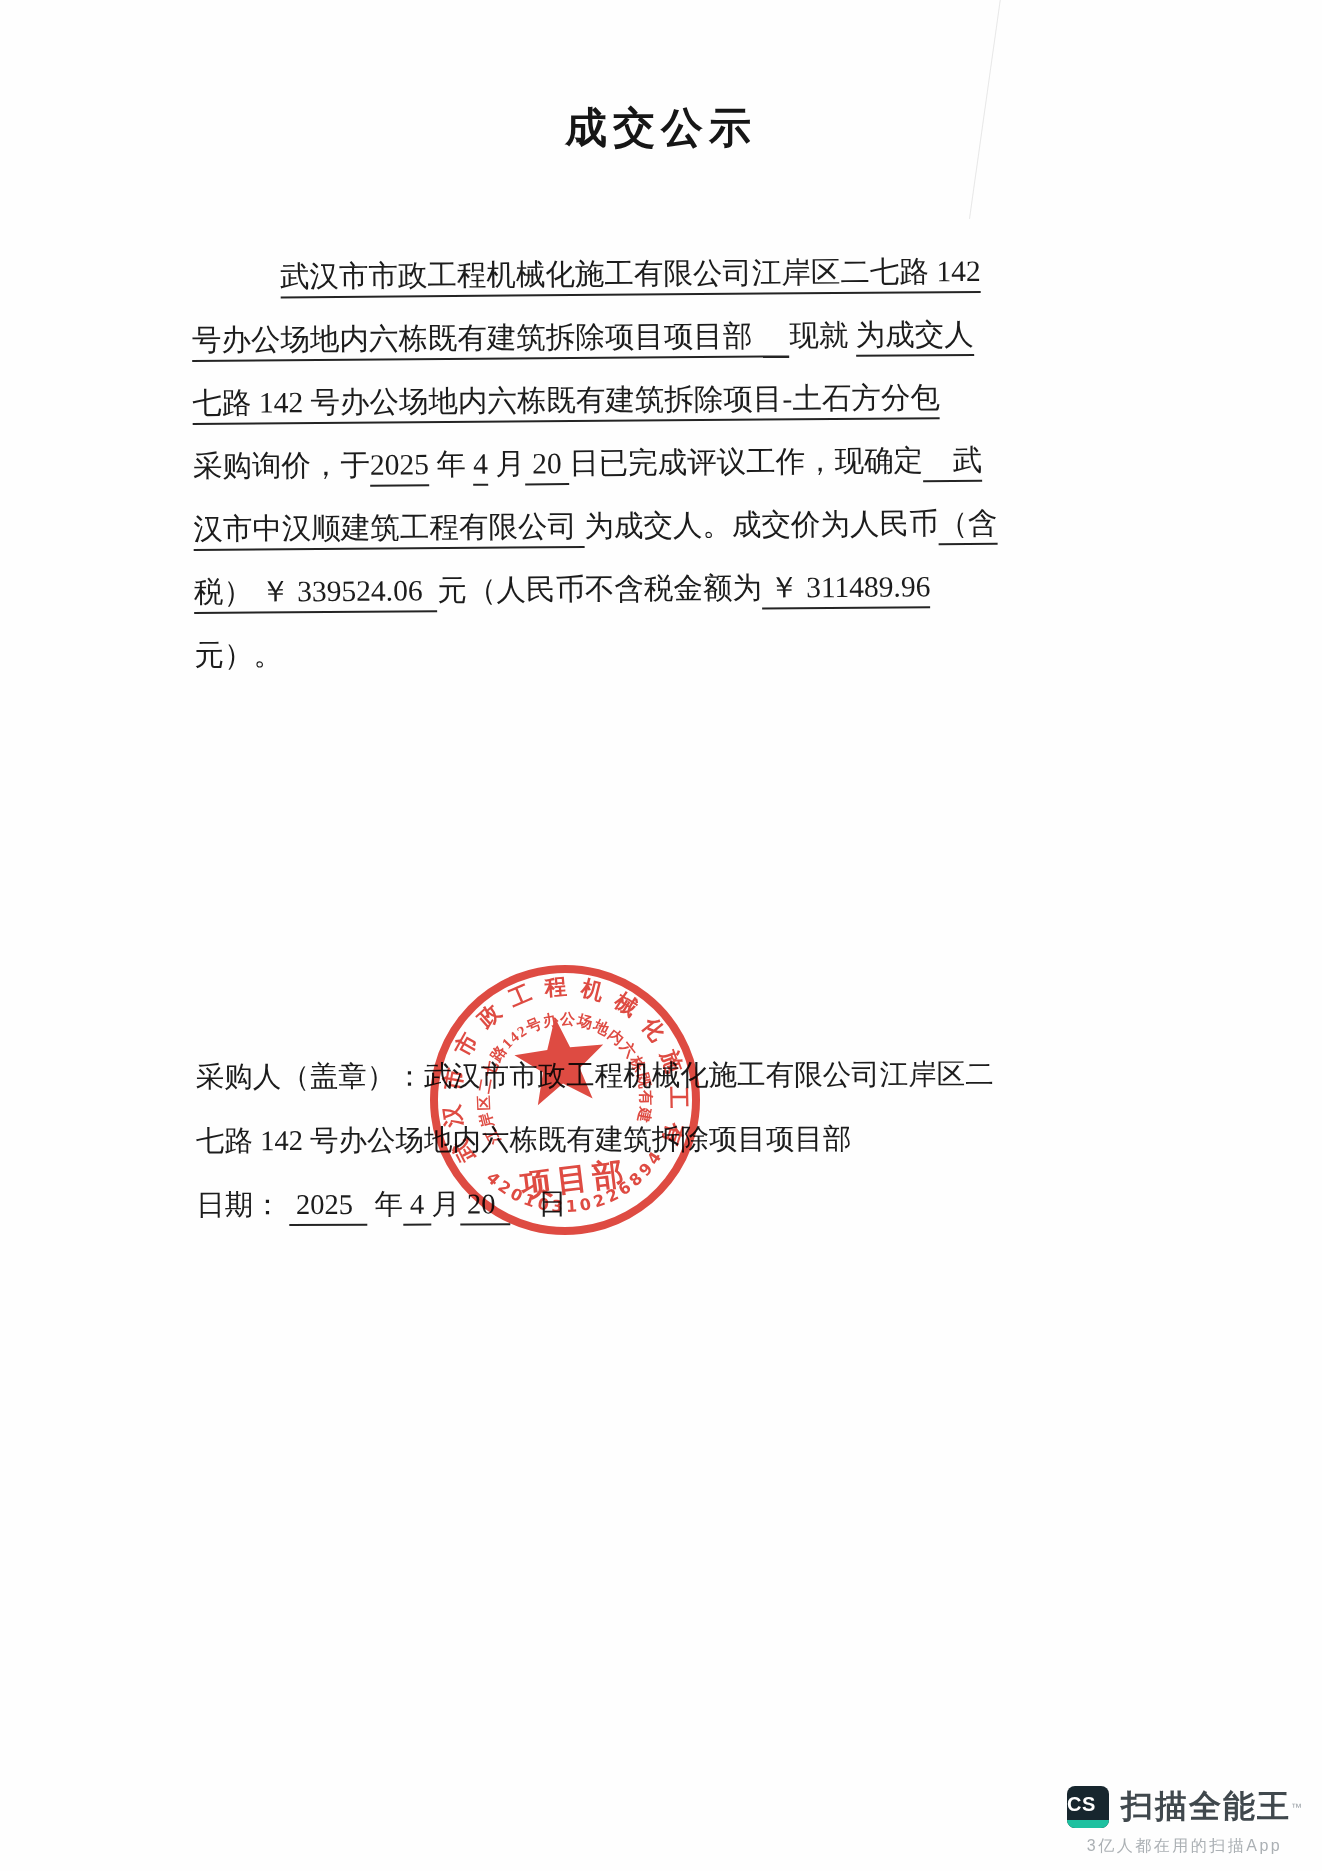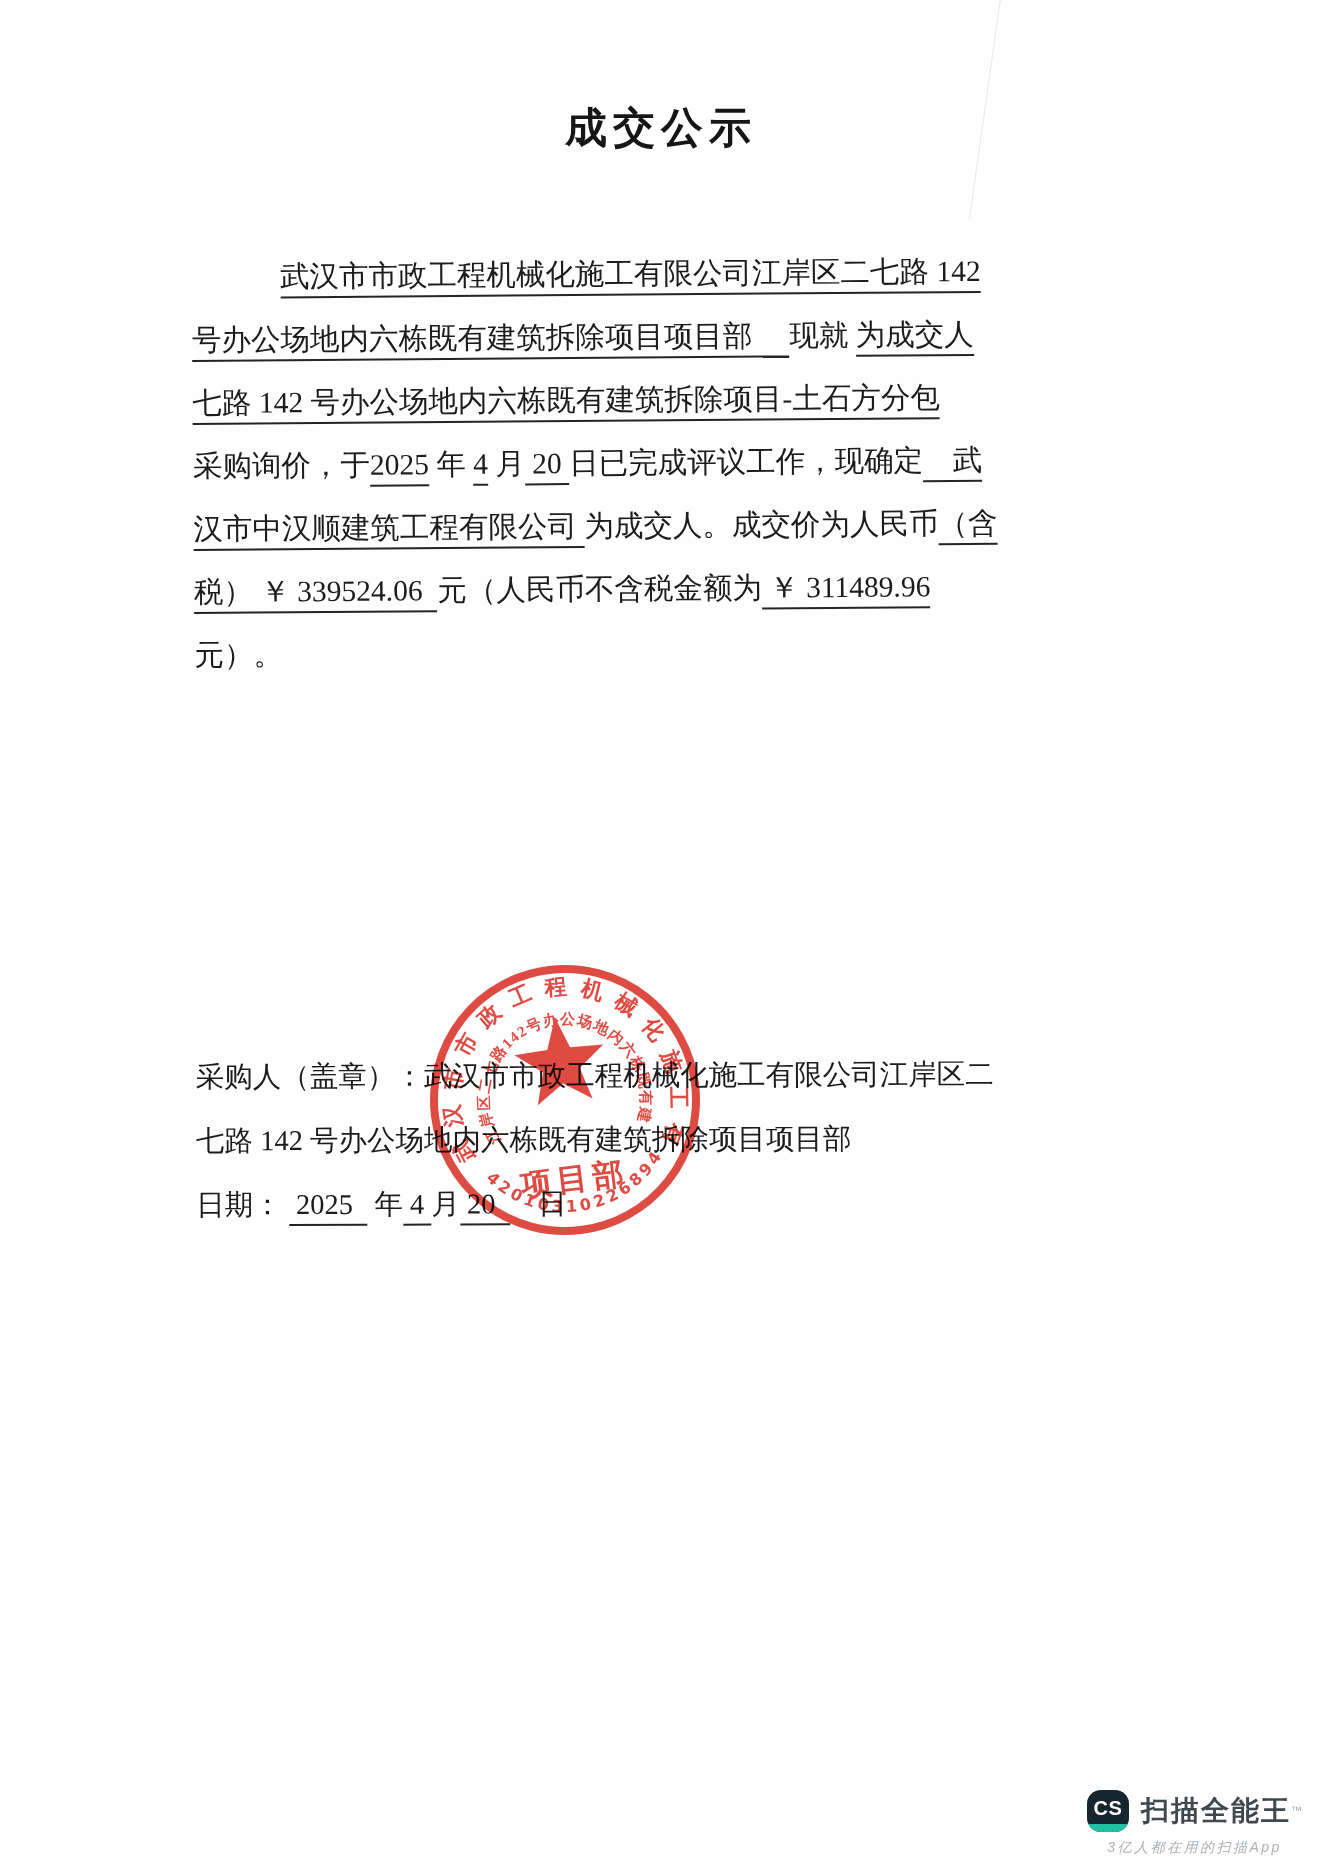--- a/index.html
+++ b/index.html
@@ -61,52 +61,51 @@
     right: 20px;
     bottom: 14px;
     display: flex;
     flex-direction: column;
     align-items: center;
     font-family: "Liberation Sans", "DejaVu Sans", sans-serif;
   }
   .wm-row { display: flex; align-items: center; gap: 12px; }
   .wm-logo {
     width: 42px; height: 42px;
-    border-radius: 14px;
+    border-radius: 8px;
     background: #17262e;
     position: relative;
     overflow: hidden;
-    display: flex; align-items: center; justify-content: center;
+    display: flex; align-items: center; 
   }
   .wm-logo-text {
     color: #ffffff;
     font-weight: 700;
     font-size: 20px;
     margin-top: -6px;
     letter-spacing: 0.5px;
   }
   .wm-logo-strip {
     position: absolute;
     bottom: 0; left: 0;
     width: 100%; height: 8px;
     background: #1ec1a0;
   }
   .wm-name {
-    font-size: 28px;
+    font-size: 32px;
     font-weight: 600;
     color: #40484d;
     letter-spacing: 2px;
   }
   .wm-tm { font-size: 11px; color: #9aa0a6; vertical-align: super; }
   .wm-tagline {
     margin-top: 7px;
-    font-size: 14px;
+    font-size: 16px;
     color: #abb0b4;
     letter-spacing: 2.5px;
-    font-style: italic;
   }
 </style>
 </head>
 <body>
 
 <div class="page">
 
   <div class="crease"></div>
 
   <h1 class="doc-title">成交公示</h1>

